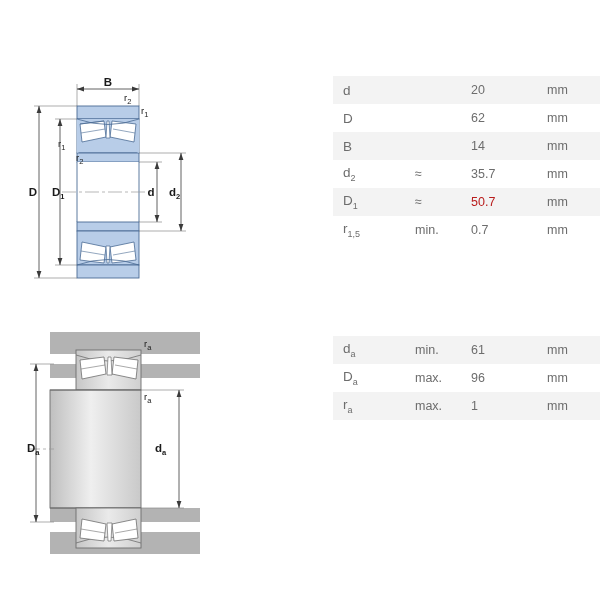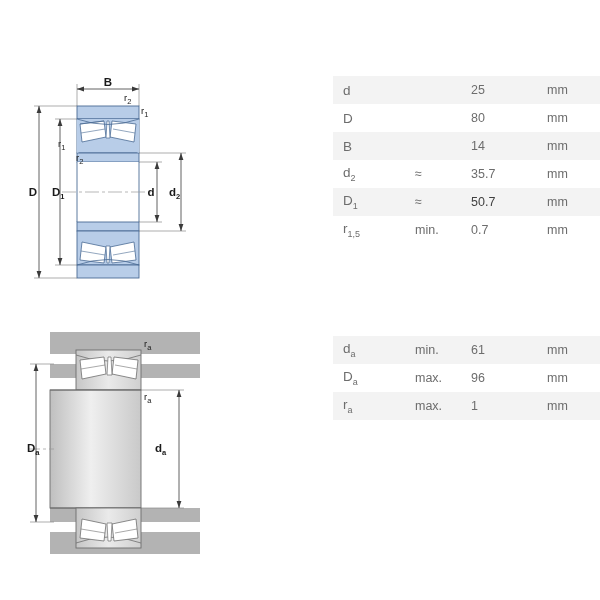--- a/index.html
+++ b/index.html
@@ -46,21 +46,21 @@
     vertical-align: middle;
     font-weight: 400;
     white-space: nowrap;
   }
   .col-sym  { width: 72px; padding-left: 10px !important; font-size: 13.5px; }
   .col-qual { width: 56px; }
   .col-val  { width: 72px; }
   .col-unit { width: 55px; text-align: left; padding-left: 4px !important; }
 
   .col-sym sub, .col-unit sub { font-size: 9px; }
-  .val-accent { color: #404040; }
+  .val-accent { color: #b91c1c; }
 
   svg { display: block; }
   .lbl {
     font-family: "Liberation Sans", sans-serif;
     font-size: 11px;
     fill: #1a1a1a;
   }
   .lbl-b { font-weight: bold; font-size: 11.5px; }
   .lbl-sm { font-size: 9.5px; }
   .sub { font-size: 7.5px; }
@@ -267,27 +267,27 @@
         <tspan>d</tspan><tspan class="sub" dy="2.5">a</tspan>
       </text>
     </g>
   </svg>
 
   <table id="main-dimensions-table" class="spec-table">
     <tbody>
         <tr class="shade">
           <td class="col-sym">d</td>
           <td class="col-qual"></td>
-          <td class="col-val">25</td>
+          <td class="col-val">20</td>
           <td class="col-unit">mm</td>
         </tr>
         <tr class="plain">
           <td class="col-sym">D</td>
           <td class="col-qual"></td>
-          <td class="col-val">80</td>
+          <td class="col-val">62</td>
           <td class="col-unit">mm</td>
         </tr>
         <tr class="shade">
           <td class="col-sym">B</td>
           <td class="col-qual"></td>
           <td class="col-val">14</td>
           <td class="col-unit">mm</td>
         </tr>
         <tr class="plain">
           <td class="col-sym">d<sub>2</sub></td>

